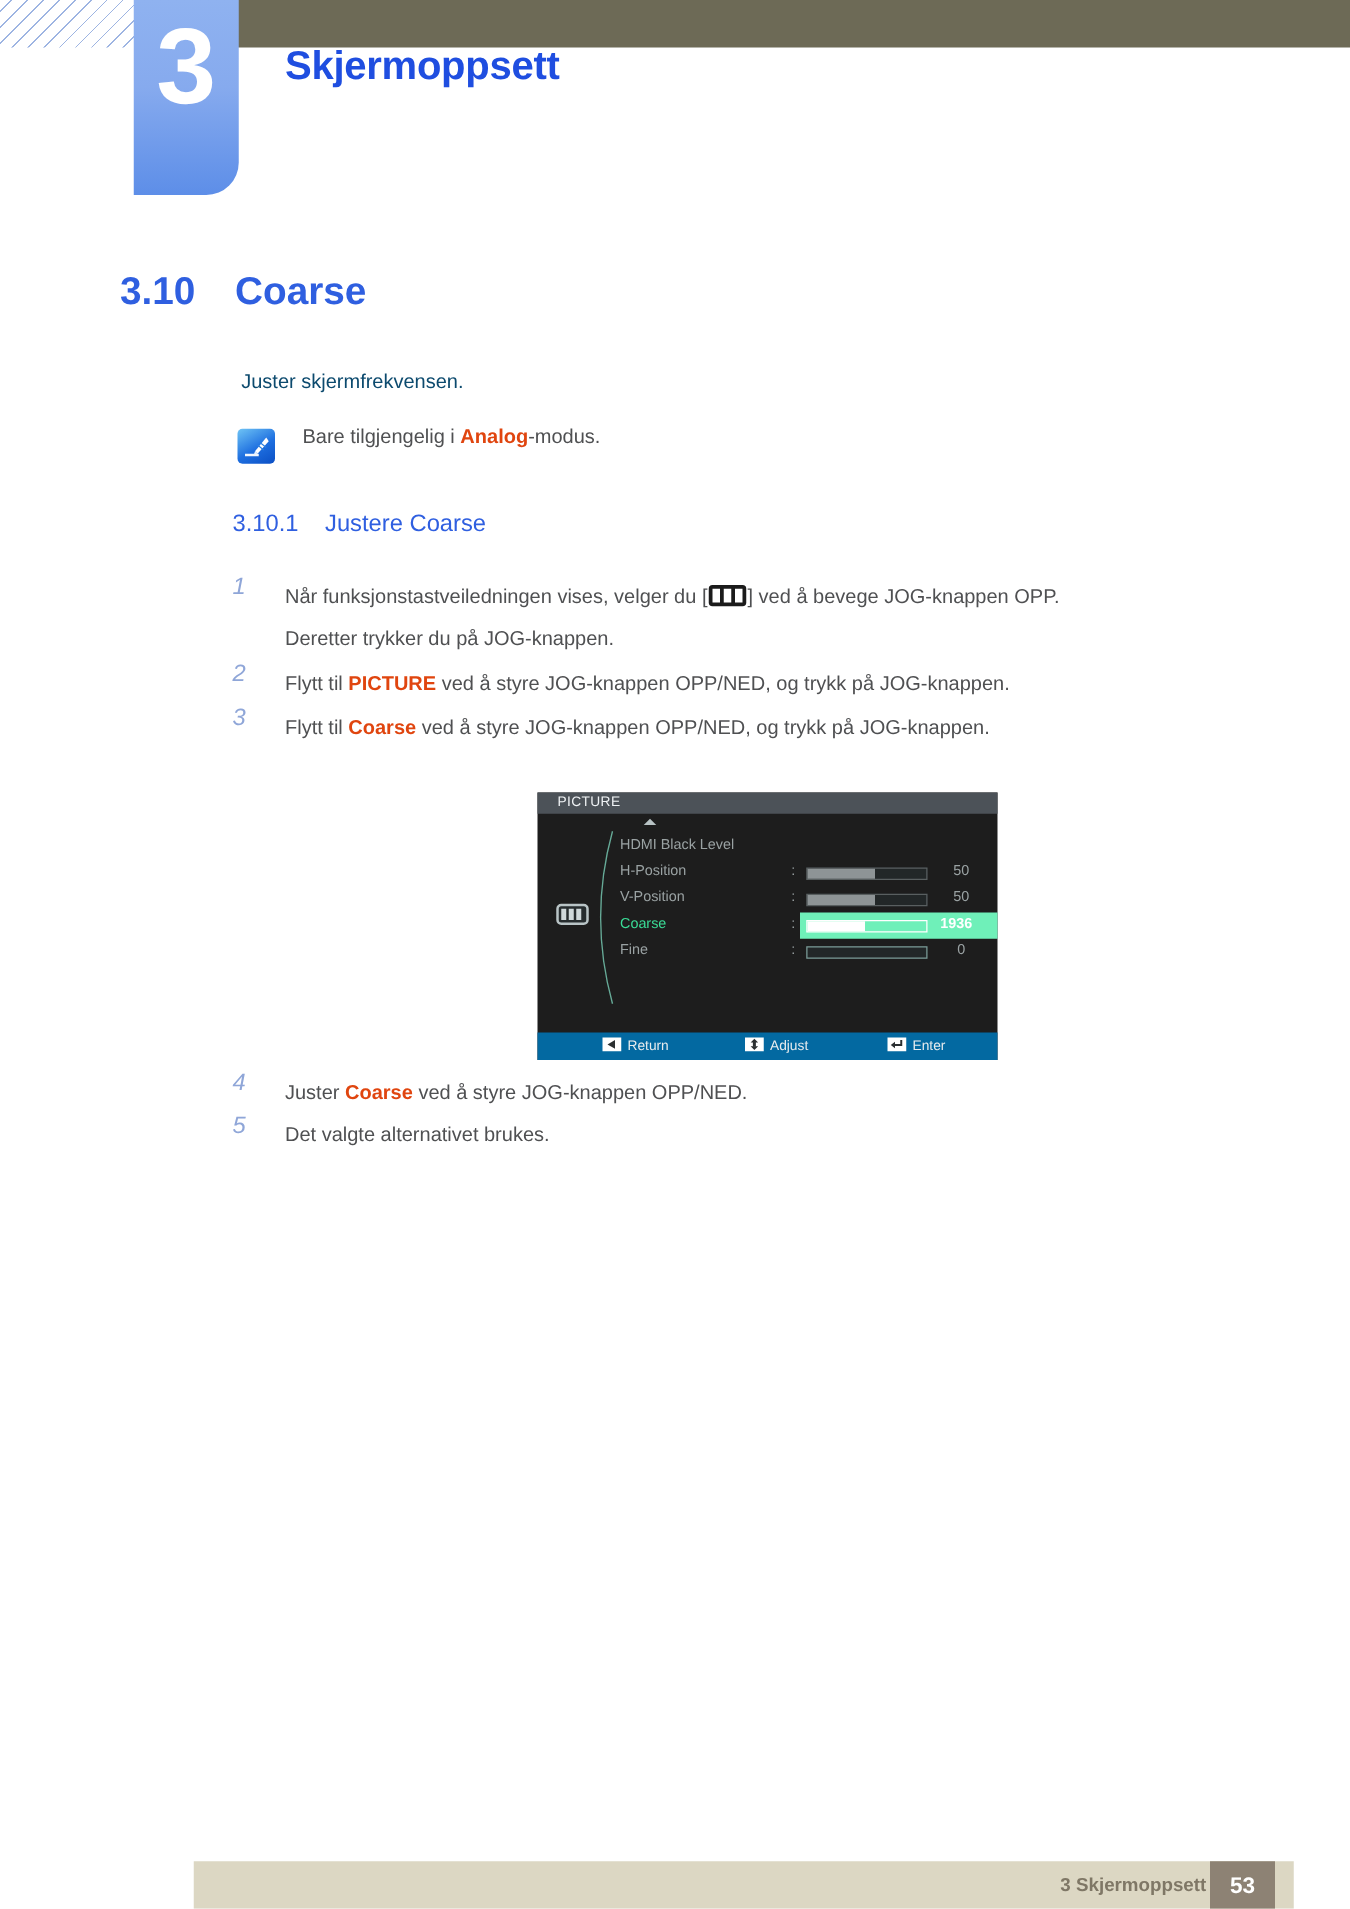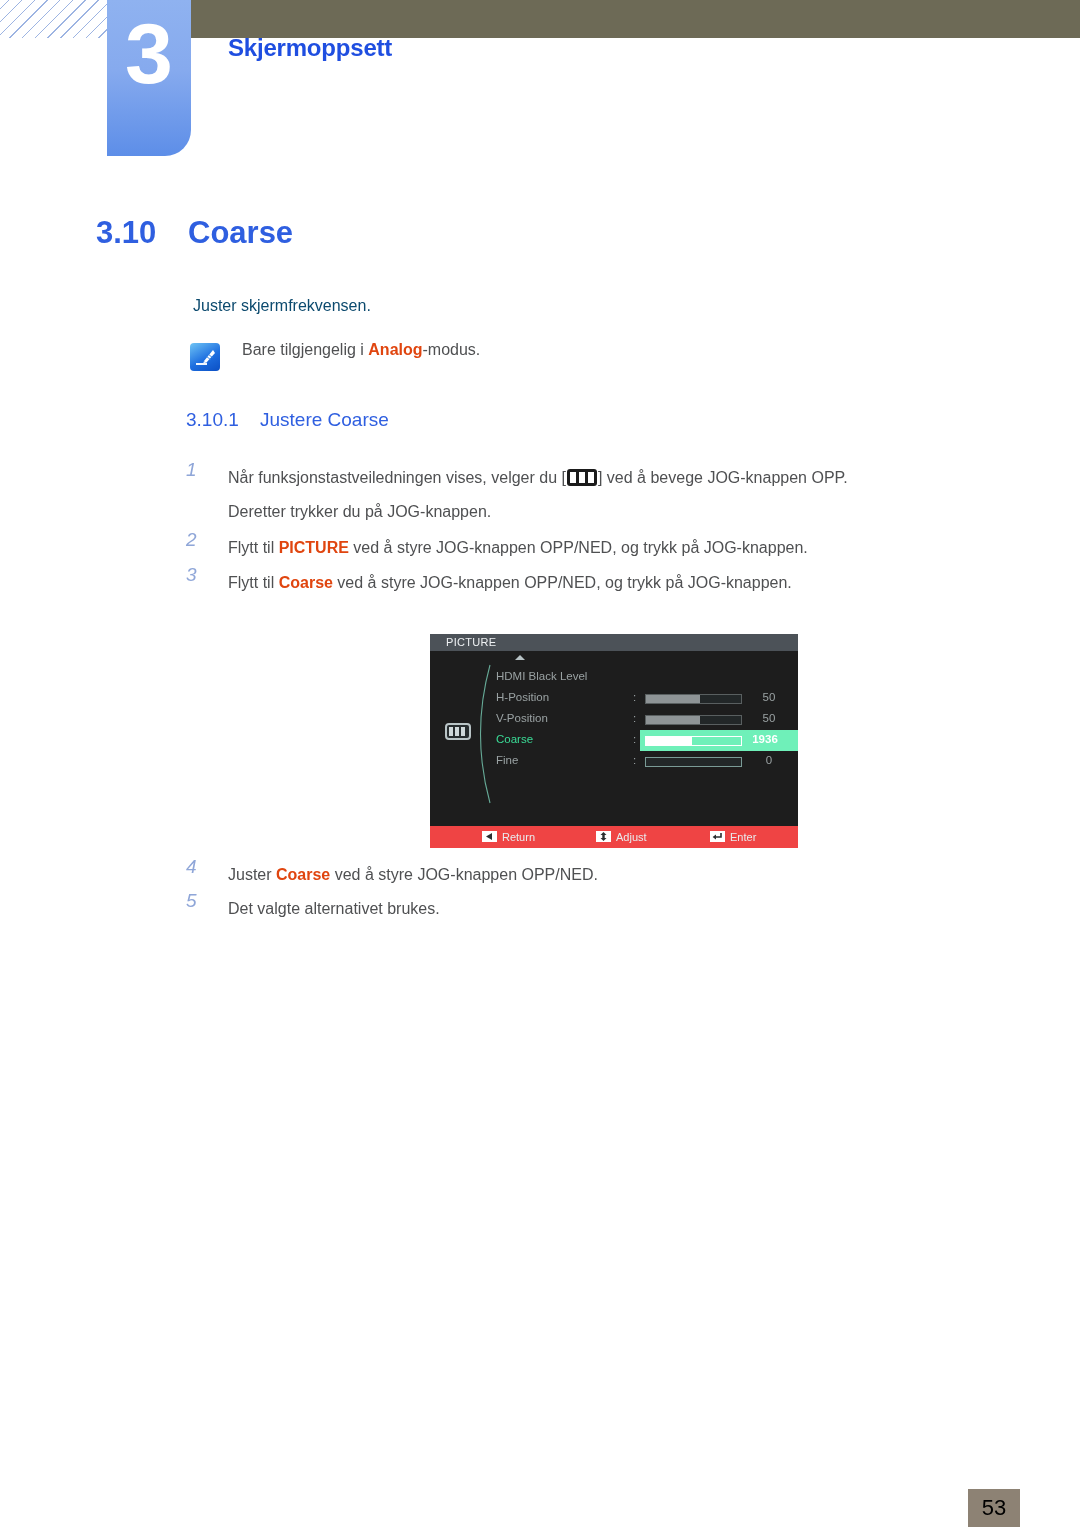--- a/index.html
+++ b/index.html
@@ -27,21 +27,21 @@
     border-bottom-right-radius: 26px;
   }
   .chapnum {
     position: absolute; left: 0; top: 8px; width: 84px;
     text-align: center;
     font-size: 86px; font-weight: bold; color: #ffffff;
     line-height: 1.05;
   }
   .chaptitle {
     position: absolute; left: 228px; top: 34px;
-    font-size: 24px; font-weight: bold; color: #1f4ee0;
+    font-size: 32px; font-weight: bold; color: #1f4ee0;
     letter-spacing: -0.2px;
   }
 
   
   .sec-head {
     position: absolute; left: 96px; top: 215px;
     font-size: 31px; font-weight: bold; color: #2f5fe0;
     white-space: nowrap;
   }
   .sec-head .num { display: inline-block; width: 92px; }
@@ -155,21 +155,21 @@
   }
   .osd-row .fill { position: absolute; left: 0; top: 0; height: 100%; background: #8e9496; }
   .osd-row .val {
     position: absolute; left: 322px; top: 3px; width: 34px;
     font-size: 11.5px; color: #9aa2a3; text-align: center;
   }
   .osd-row.head .rl { color: #9aa2a3; }
 
   .osd-foot {
     position: absolute; left: 0; bottom: 0; width: 368px; height: 22px;
-    background: #ef4444;
+    background: #0369a1;
   }
   .osd-foot .fitem {
     position: absolute; top: 0; height: 22px; line-height: 22px;
     font-size: 11px; color: #e8ecee;
   }
   .osd-foot .fitem .glyph {
     display: inline-block; width: 15px; height: 11px; background: #ffffff;
     vertical-align: -1px; margin-right: 5px; position: relative;
   }
   .osd-foot .fitem .glyph svg { position: absolute; left: 0; top: 0; }
@@ -178,22 +178,22 @@
   .foot-bar {
     position: absolute; left: 155px; top: 1489px; width: 880px; height: 38px;
     background: #dcd7c3;
   }
   .foot-txt {
     position: absolute; right: 70px; top: 11px;
     font-size: 15px; font-weight: bold; color: #7f7766;
   }
   .foot-page {
     position: absolute; left: 968px; top: 1489px; width: 52px; height: 38px;
-    background: #8d8274; color: #000000;
-    font-size: 22px; font-weight: normal;
+    background: #8d8274; color: #ffffff;
+    font-size: 18px; font-weight: bold;
     text-align: center; line-height: 38px;
   }
 </style>
 </head>
 <body>
 
 <div class="page">
 
   <div class="hatch"></div>
   <div class="olive-bar"></div>
@@ -336,15 +336,18 @@
   <div class="step" style="top:856px">
     <span class="idx">4</span>
     <span class="body"><span>Juster </span><span class="hl-red">Coarse</span><span> ved å styre JOG-knappen OPP/NED.</span></span>
   </div>
 
   <div class="step" style="top:890px">
     <span class="idx">5</span>
     <span class="body">Det valgte alternativet brukes.</span>
   </div>
 
+  <div class="foot-bar">
+    <div class="foot-txt">3 Skjermoppsett</div>
+  </div>
   <div class="foot-page">53</div>
 
 </div>
 
 </body></html>

